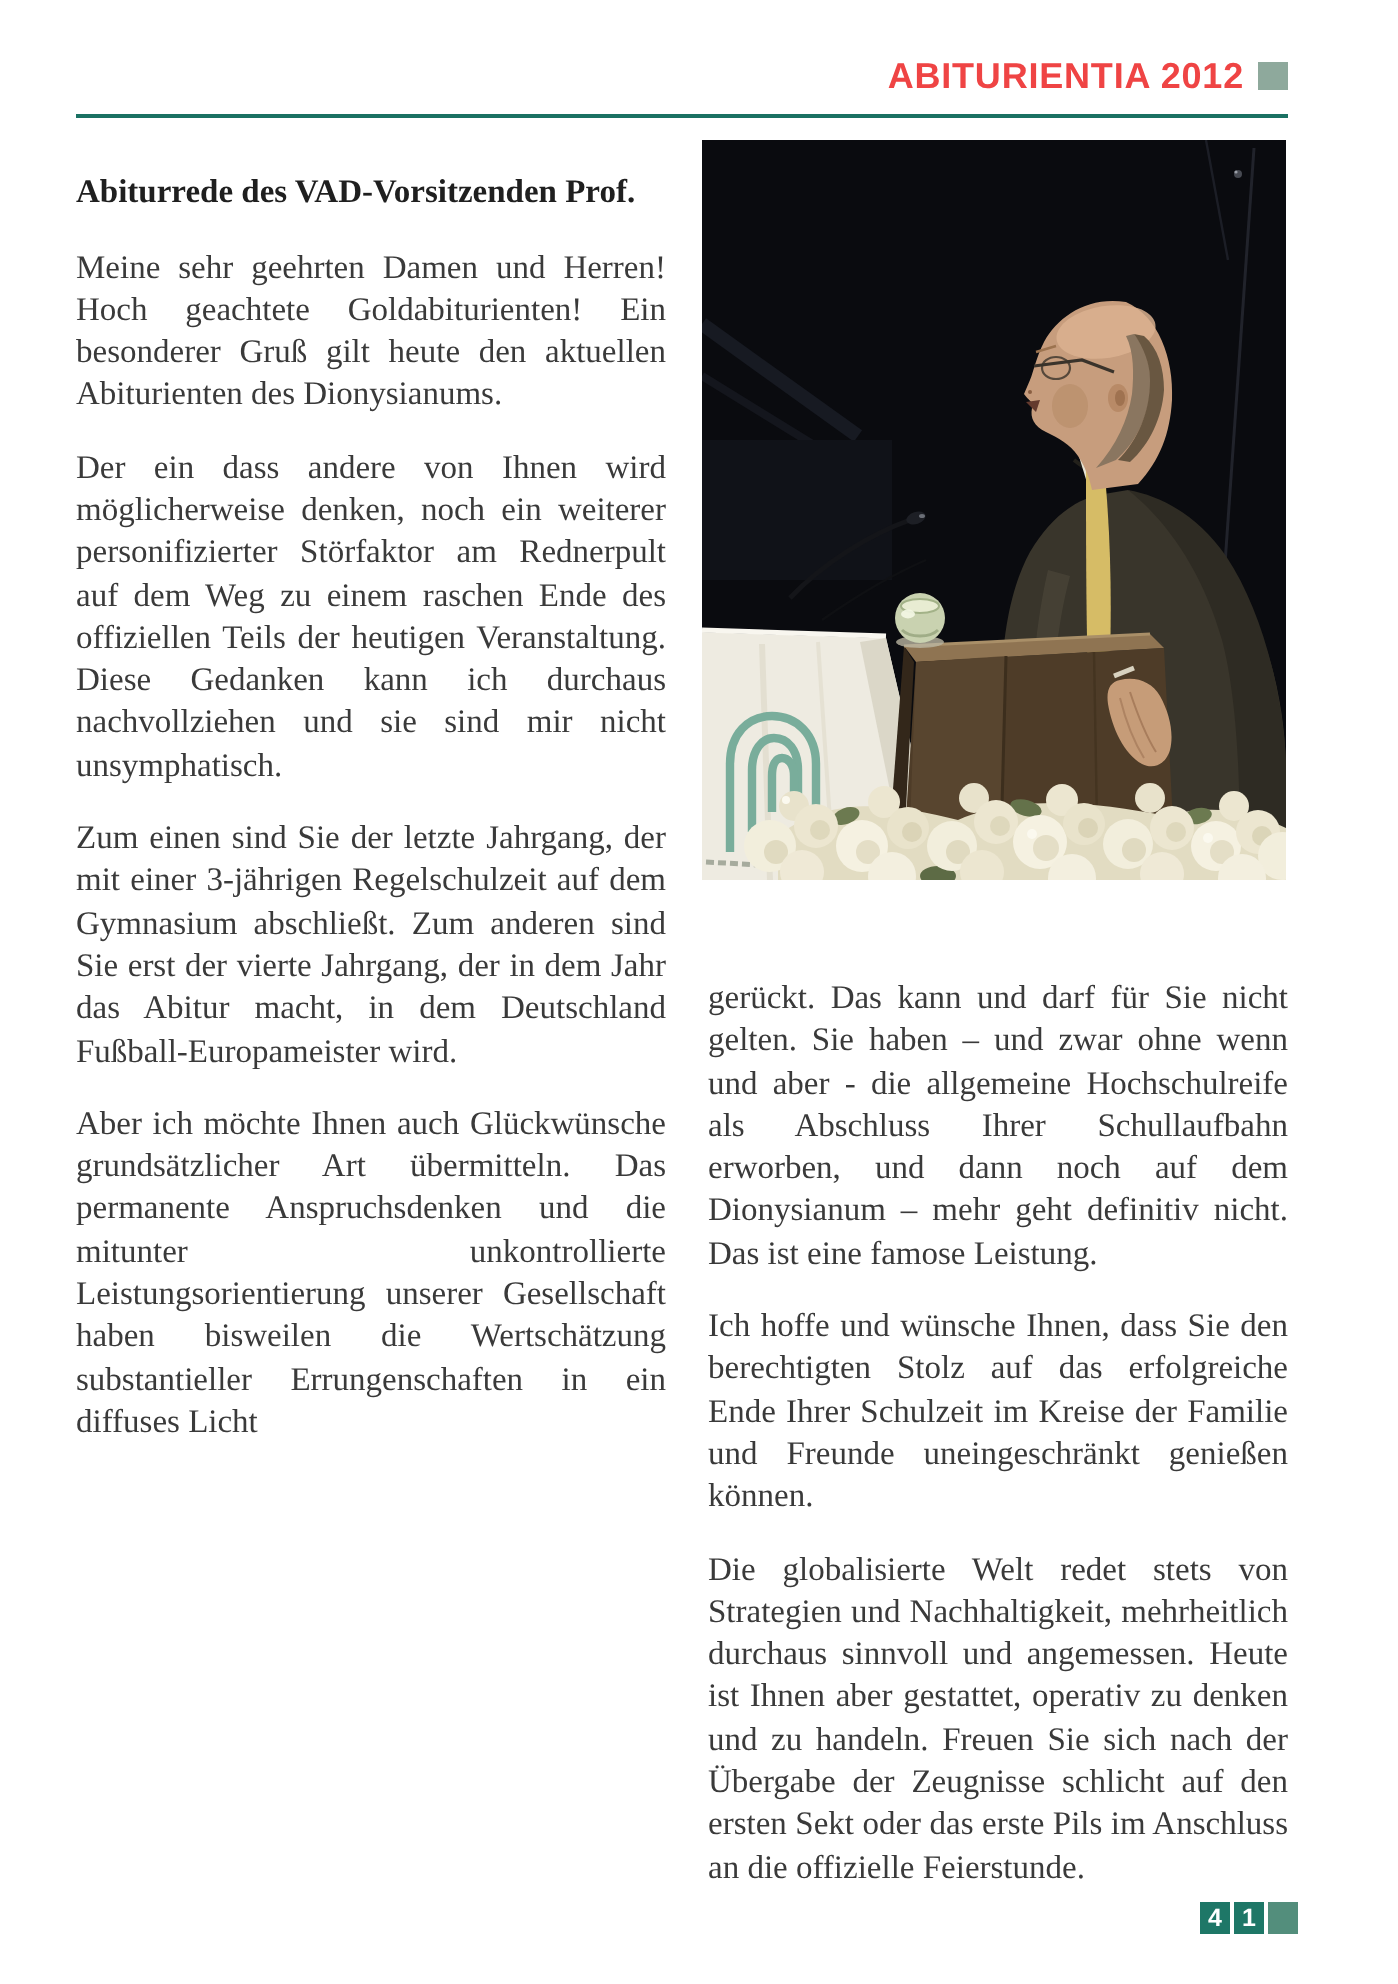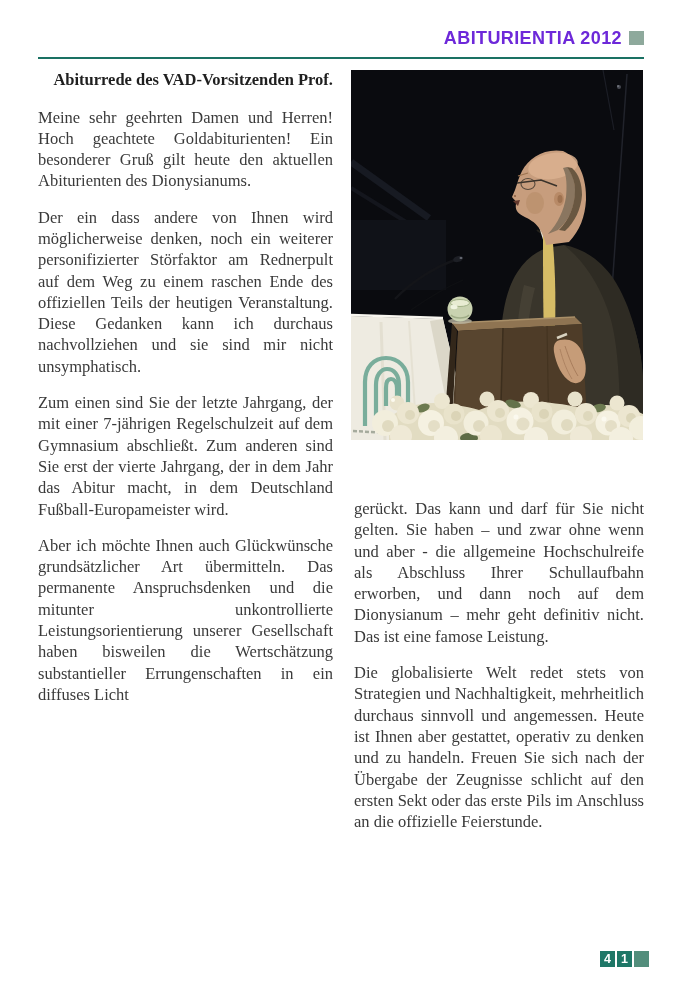--- a/index.html
+++ b/index.html
@@ -2,33 +2,33 @@
 <html lang="de"><head>
 <meta charset="utf-8">
 <style>
   html,body{margin:0;padding:0;background:#ffffff;}
   body{width:699px;height:992px;position:relative;font-family:"Liberation Serif",serif;overflow:hidden;}
   .page{position:absolute;inset:0;background:#ffffff;}
 
   
   .masthead{position:absolute;left:38px;top:27px;width:606px;height:22px;
             display:flex;justify-content:flex-end;align-items:center;gap:7px;}
-  .masthead-title{color:#6d28d9;font-family:"Liberation Sans",sans-serif;
+  .masthead-title{color:#ef4444;font-family:"Liberation Sans",sans-serif;
                   font-weight:bold;font-size:18px;letter-spacing:.4px;white-space:nowrap;}
   .masthead-square{width:15px;height:14px;background:#8ea99c;flex:0 0 auto;}
   .masthead-rule{position:absolute;left:38px;top:57px;width:606px;height:2px;background:#1a7163;}
 
   
   .col{position:absolute;color:#3a3a3a;font-size:16.5px;line-height:21.3px;text-align:justify;
        hyphens:auto;-webkit-hyphens:auto;}
-  .col p{margin:15px 0 15px 0;}
+  .col p{margin:5px 0 15px 0;}
   .col-left{left:38px;top:70px;width:295px;}
   .col-right{left:354px;top:483px;width:290px;}
   .article-heading{font-weight:bold;font-size:16.5px;line-height:20.5px;color:#1f1f1f;
-                   text-align:right;margin:0 0 16px 0;}
+                   text-align:left;margin:16px 0 16px 0;}
 
   
   .photo{position:absolute;left:351px;top:70px;width:292px;height:370px;margin:0;line-height:0;}
   .photo svg{display:block;}
 
   
   .pageboxes{position:absolute;left:600px;top:951px;display:flex;gap:2px;}
   .pagebox{width:15px;height:16px;background:#1e7767;color:#ffffff;text-align:center;
            font-family:"Liberation Sans",sans-serif;font-weight:bold;font-size:12.5px;line-height:16px;}
   .pagebox.plain{background:#538e7c;}
@@ -43,21 +43,21 @@
     <span class="masthead-square"></span>
   </div>
   <div class="masthead-rule"></div>
 
   <section class="col col-left">
     <h1 class="article-heading">
       <span style="display:block">Abiturrede des VAD-Vorsitzenden Prof.</span>
     </h1>
     <p>Meine sehr geehrten Damen und Herren! Hoch geachtete Goldabiturienten! Ein besonderer Gruß gilt heute den aktuellen Abiturienten des Dionysianums.</p>
     <p>Der ein dass andere von Ihnen wird möglicherweise denken, noch ein weiterer personifizierter Störfaktor am Rednerpult auf dem Weg zu einem raschen Ende des offiziellen Teils der heutigen Veranstaltung. Diese Gedanken kann ich durchaus nachvollziehen und sie sind mir nicht unsymphatisch.</p>
-    <p>Zum einen sind Sie der letzte Jahrgang, der mit einer 7-jährigen Regelschulzeit auf dem Gymnasium abschließt. Zum anderen sind Sie erst der vierte Jahrgang, der in dem Jahr das Abitur macht, in dem Deutschland Fußball-Europameister wird.</p>
+    <p>Zum einen sind Sie der letzte Jahrgang, der mit einer 3-jährigen Regelschulzeit auf dem Gymnasium abschließt. Zum anderen sind Sie erst der vierte Jahrgang, der in dem Jahr das Abitur macht, in dem Deutschland Fußball-Europameister wird.</p>
     <p>Aber ich möchte Ihnen auch Glückwünsche grundsätzlicher Art übermitteln. Das permanente Anspruchsdenken und die mitunter unkontrollierte Leistungsorientierung unserer Gesellschaft haben bisweilen die Wertschätzung substantieller Errungenschaften in ein diffuses Licht</p>
   </section>
 
   <figure class="photo" role="img" aria-label="Redner im dunklen Anzug mit gelber Krawatte am hölzernen Rednerpult, weiße Rosen im Vordergrund, Dionysianum-Logo auf weißem Tuch, dunkler Bühnenhintergrund">
     <svg width="292" height="370" viewBox="0 0 292 370" xmlns="http://www.w3.org/2000/svg">
 
       <rect x="0" y="0" width="292" height="370" fill="#0a0b0f"></rect>
       <path d="M0,92 L78,148" stroke="#171a22" stroke-width="7"></path>
       <path d="M0,118 L60,155" stroke="#14161d" stroke-width="4"></path>
       <rect x="0" y="150" width="95" height="70" fill="#101218"></rect>
@@ -181,20 +181,21 @@
         <circle cx="270" cy="369" r="12" fill="#f3efdf"></circle>
         <circle cx="42" cy="330" r="2" fill="#fbf9ef"></circle>
         <circle cx="165" cy="347" r="2.5" fill="#fbf9ef"></circle>
         <circle cx="253" cy="349" r="2.5" fill="#fbf9ef"></circle>
       </g>
     </svg>
   </figure>
 
   <section class="col col-right">
     <p>gerückt. Das kann und darf für Sie nicht gelten. Sie haben – und zwar ohne wenn und aber - die allgemeine Hochschulreife als Abschluss Ihrer Schullaufbahn erworben, und dann noch auf dem Dionysianum – mehr geht definitiv nicht. Das ist eine famose Leistung.</p>
+    <p>Ich hoffe und wünsche Ihnen, dass Sie den berechtigten Stolz auf das erfolgreiche Ende Ihrer Schulzeit im Kreise der Familie und Freunde uneingeschränkt genießen können.</p>
     <p>Die globalisierte Welt redet stets von Strategien und Nachhaltigkeit, mehrheitlich durchaus sinnvoll und angemessen. Heute ist Ihnen aber gestattet, operativ zu denken und zu handeln. Freuen Sie sich nach der Übergabe der Zeugnisse schlicht auf den ersten Sekt oder das erste Pils im Anschluss an die offizielle Feierstunde.</p>
   </section>
 
   <div class="pageboxes">
     <span class="pagebox">4</span>
     <span class="pagebox">1</span>
     <span class="pagebox plain"></span>
   </div>
 
 </div>

